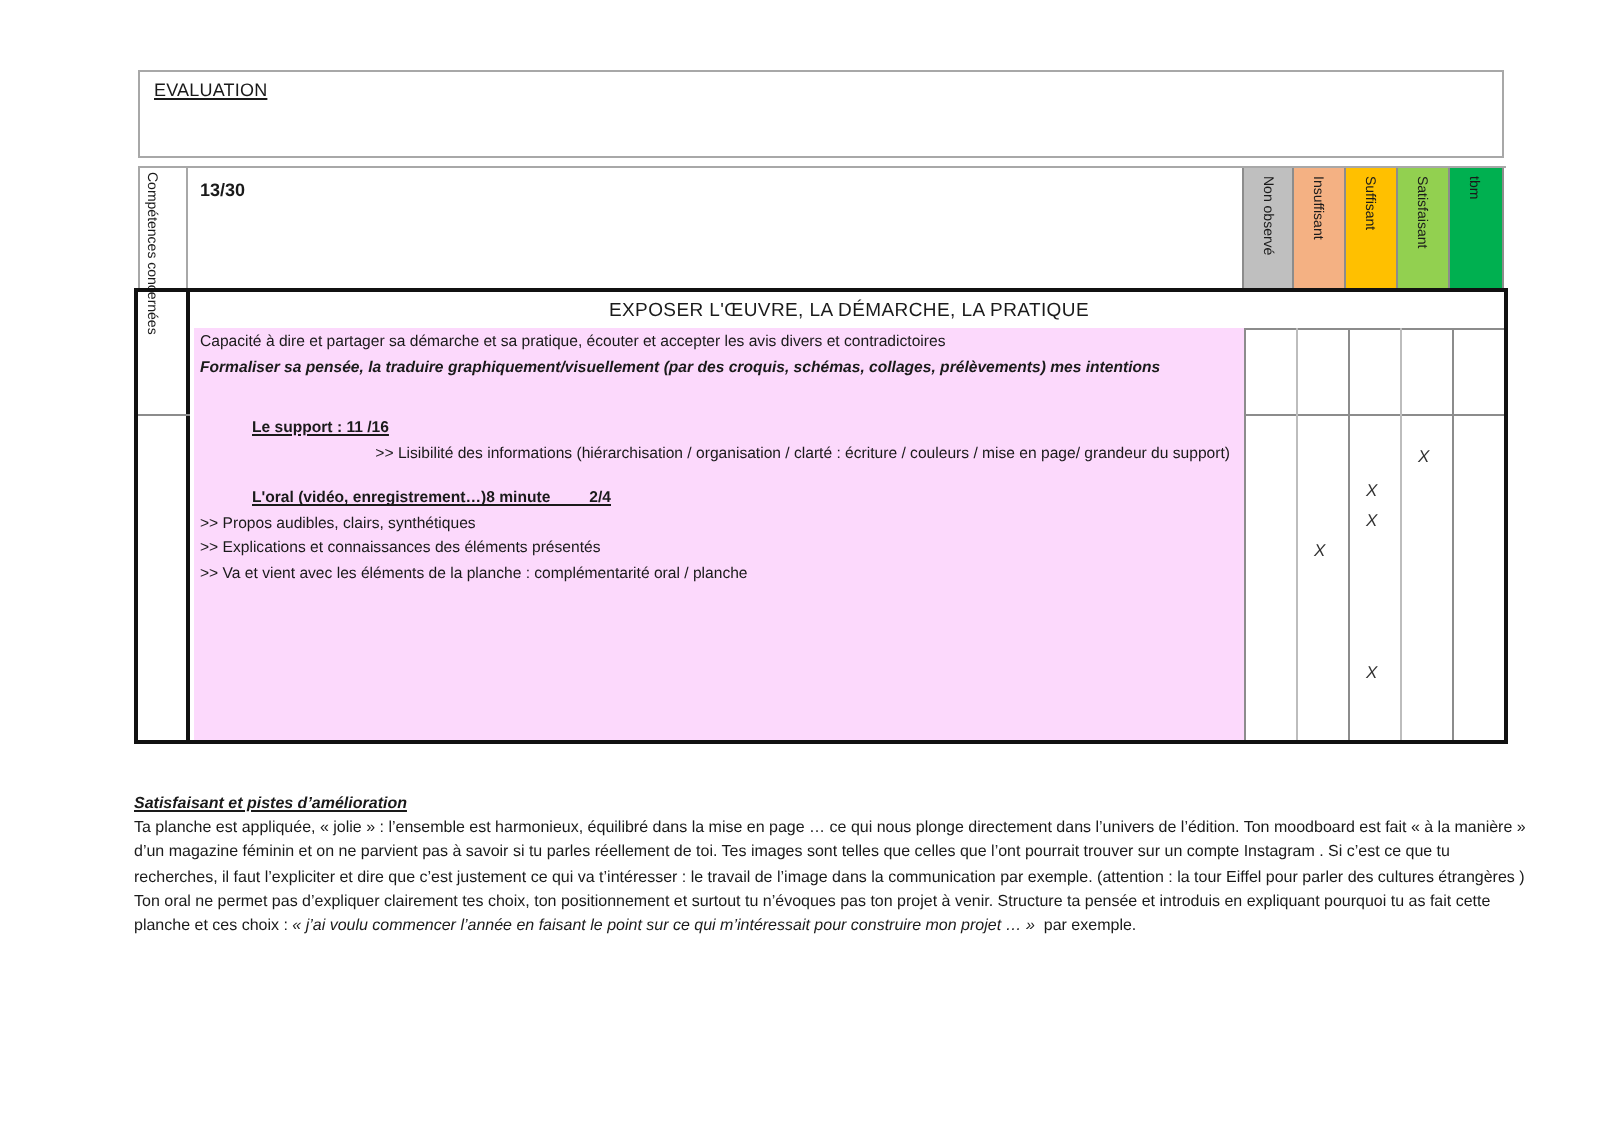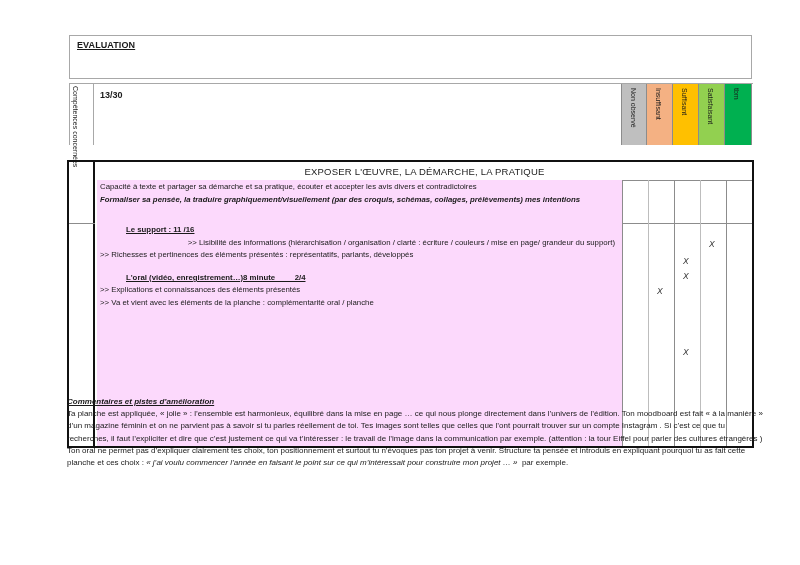--- a/index.html
+++ b/index.html
@@ -1,38 +1,38 @@
 <!DOCTYPE html>
 <html><head>
 <meta charset="utf-8">
 <style>
   html, body { margin: 0; padding: 0; background: #ffffff; }
   body { width: 800px; height: 565px; position: relative; overflow: hidden;
          font-family: "Liberation Sans", sans-serif; color: #1a1a1a; }
 
   .eval-box { position: absolute; left: 69px; top: 35px; width: 683px; height: 44px;
               border: 1px solid #a8a8a8; box-sizing: border-box; }
-  .eval-title { position: absolute; left: 7px; top: 4px; font-size: 9px; font-weight: bold;
+  .eval-title { position: absolute; left: 7px; top: 4px; font-size: 9px; font-weight: normal;
                 text-decoration: underline; letter-spacing: 0.1px; }
 
   
   .hdr { position: absolute; left: 69px; top: 83px; width: 684px; height: 61px;
          border-top: 1px solid #a8a8a8; box-sizing: border-box; }
   .hdr-comp { position: absolute; left: 0; top: 0; width: 25px; height: 61px;
               border-left: 1px solid #a8a8a8; border-right: 1px solid #a8a8a8; box-sizing: border-box; }
   .vtext { position: absolute; writing-mode: vertical-rl; font-size: 7px; line-height: 7px; white-space: nowrap; }
   .hdr-comp .vtext { left: 2px; top: 2px; }
   .hdr-score { position: absolute; left: 31px; top: 6px; font-size: 9px; font-weight: bold; }
   .rating-head { position: absolute; top: 0; width: 26px; height: 61px; box-sizing: border-box;
                  border-right: 1px solid #8c8c8c; }
   .rating-head .vtext { left: 8px; top: 4px; font-size: 7px; }
 
   
-  .tbl { position: absolute; left: 67px; top: 144px; width: 687px; height: 288px;
-         border: 2px solid #111; box-sizing: border-box; margin-top: 16px; }
+  .tbl { position: absolute; left: 67px; top: 144px; width: 687px; height: 228px;
+         border: 2px solid #111; box-sizing: border-box; }
   .tbl .left-col { position: absolute; left: 0; top: 0; width: 26px; height: 100%;
                    border-right: 2px solid #111; box-sizing: border-box; }
   .section-title { position: absolute; left: 28px; top: 0; right: 0; height: 18px;
                    border-bottom: 1px solid #8c8c8c; font-size: 9.5px; text-align: center;
                    line-height: 20px; letter-spacing: 0.2px; }
   .row1 { position: absolute; left: 28px; top: 18px; right: 0; height: 43px;
           border-bottom: 1px solid #8c8c8c; }
   .row2 { position: absolute; left: 28px; top: 61px; right: 0; bottom: 0; }
   .left-rowline { position: absolute; left: 0; top: 61px; width: 26px; border-top: 1px solid #8c8c8c; }
   .pink { position: absolute; left: 0; top: 0; width: 526px; height: 100%; background: #fcd9fc;
@@ -88,53 +88,53 @@
 </div>
 
 <div class="tbl">
   <div class="left-col"></div>
   <div class="left-rowline"></div>
 
   <div class="section-title">EXPOSER L'ŒUVRE, LA DÉMARCHE, LA PRATIQUE</div>
 
   <div class="row1">
     <div class="pink">
-      <div class="cell-line">Capacité à texte et partager sa démarche et sa pratique, écouter et accepter les avis divers et contradictoires</div>
+      <div class="cell-line">Capacité à dire et partager sa démarche et sa pratique, écouter et accepter les avis divers et contradictoires</div>
       <div class="cell-line it">Formaliser sa pensée, la   traduire graphiquement/visuellement (par des croquis, schémas, collages, prélèvements) mes intentions</div>
     </div>
     <div class="rate-col grey" style="left:526px;"></div>
     <div class="rate-col" style="left:552px;"></div>
     <div class="rate-col grey" style="left:578px;"></div>
     <div class="rate-col" style="left:604px;"></div>
     <div class="rate-col" style="left:630px;border-right:none;"></div>
   </div>
 
   <div class="row2">
     <div class="pink">
       <div class="cell-line bold-u">Le support :  11 /16</div>
       <div class="cell-line wrap">&gt;&gt; Lisibilité des informations (hiérarchisation / organisation / clarté : écriture / couleurs / mise en page/ grandeur du support)</div>
-      <div class="cell-line">&gt;&gt; Richesses et pertinences des éléments présentés : représentatifs, parlants, développés</div>
       <div class="gap"></div>
       <div class="cell-line bold-u" style="white-space:pre;">L'oral (vidéo, enregistrement…)8 minute         2/4</div>
+      <div class="cell-line">&gt;&gt; Propos audibles, clairs, synthétiques</div>
       <div class="cell-line">&gt;&gt; Explications et connaissances des éléments présentés</div>
       <div class="cell-line">&gt;&gt; Va et vient avec les éléments de la planche : complémentarité oral / planche</div>
     </div>
     <div class="rate-col grey" style="left:526px;"></div>
     <div class="rate-col" style="left:552px;">
       <span class="xmark" style="left:8px;top:63px;">X</span>
     </div>
     <div class="rate-col grey" style="left:578px;">
       <span class="xmark" style="left:8px;top:33px;">X</span>
       <span class="xmark" style="left:8px;top:48px;">X</span>
       <span class="xmark" style="left:8px;top:124px;">X</span>
     </div>
     <div class="rate-col" style="left:604px;">
       <span class="xmark" style="left:8px;top:16px;">X</span>
     </div>
     <div class="rate-col" style="left:630px;border-right:none;"></div>
   </div>
 </div>
 
 <div class="comments">
-  <div class="ctitle">Commentaires et pistes d’amélioration</div>
+  <div class="ctitle">Satisfaisant et pistes d’amélioration</div>
   <p>Ta planche est appliquée, « jolie » : l’ensemble est harmonieux, équilibré dans la mise en page … ce qui nous plonge directement dans l’univers de l’édition. Ton moodboard est fait « à la manière » d’un magazine féminin et on ne parvient pas à savoir si tu parles réellement de toi. Tes images sont telles que celles que l’ont pourrait trouver sur un compte Instagram . Si c’est ce que tu recherches, il faut l’expliciter et dire que c’est justement ce qui va t’intéresser : le travail de l’image dans la communication par exemple. (attention : la tour Eiffel pour parler des cultures étrangères )</p>
   <p><span>Ton oral ne permet pas d’expliquer clairement tes choix, ton positionnement et surtout tu n’évoques pas ton projet à venir. Structure ta pensée et introduis en expliquant pourquoi tu as fait cette planche et ces choix : </span><span class="it">« j’ai voulu commencer l’année en faisant le point sur ce qui m’intéressait pour construire mon projet … »</span><span style="white-space:pre;">  par exemple.</span></p>
 </div>
 
 </body></html>

